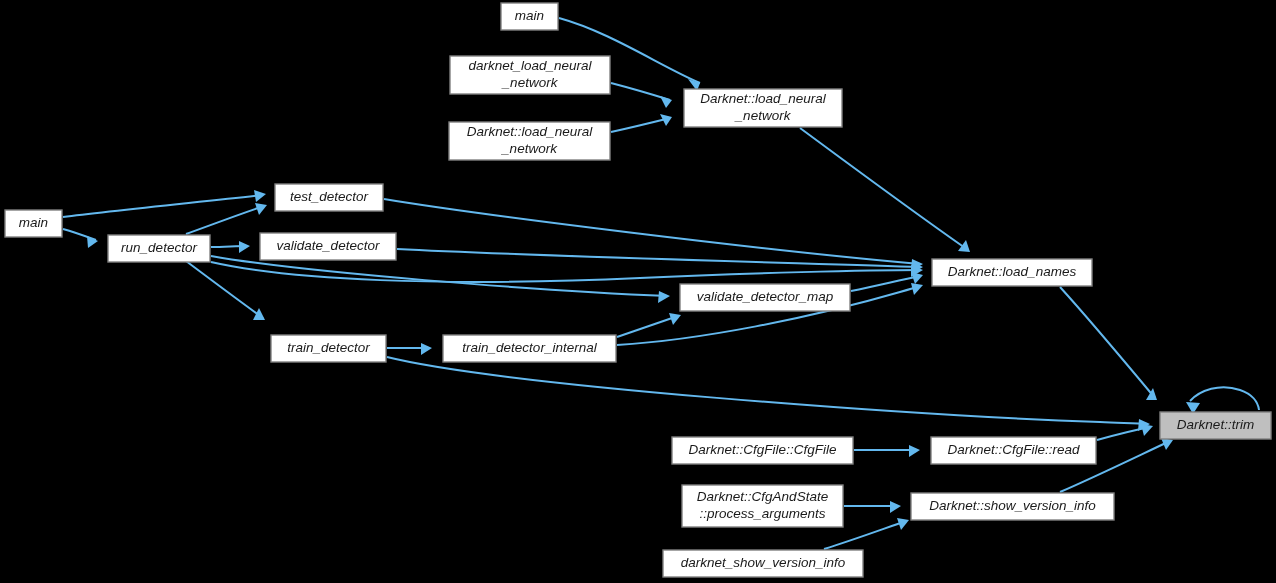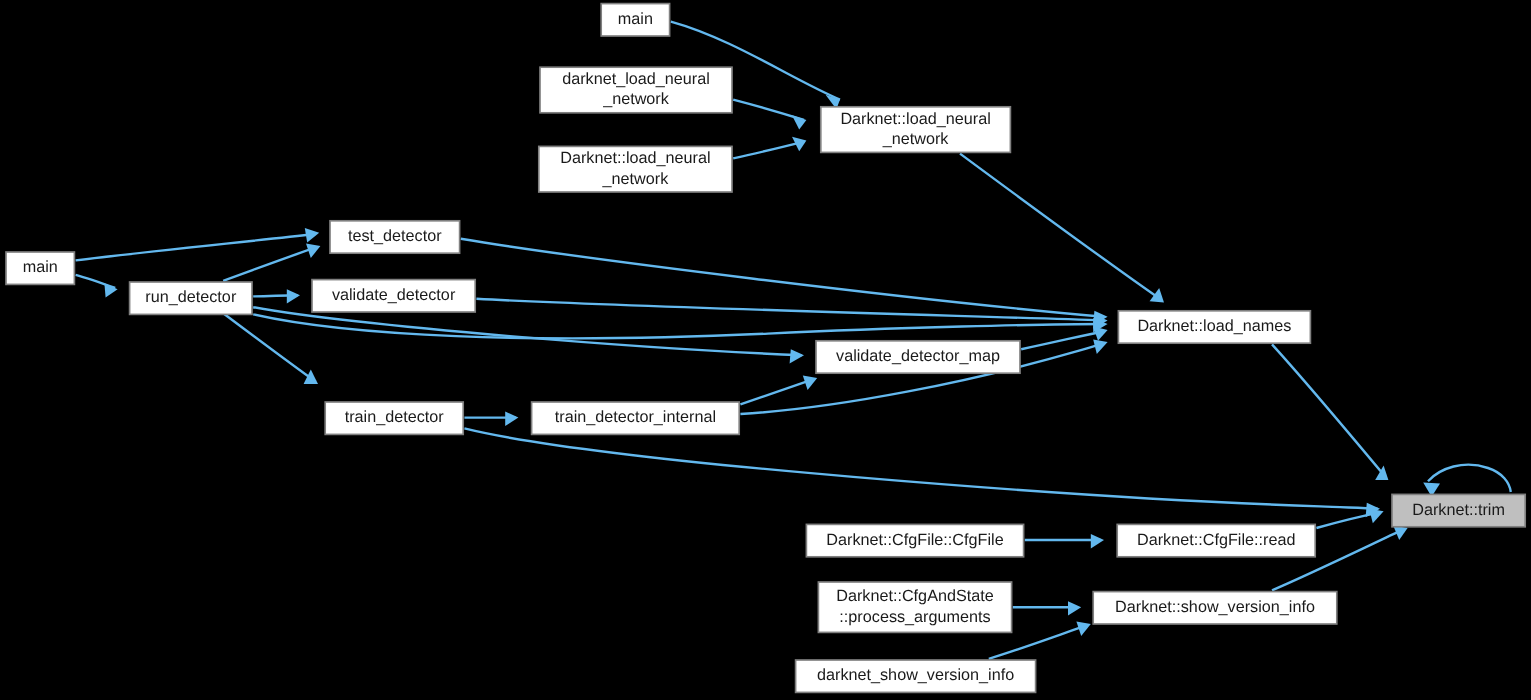--- a/index.html
+++ b/index.html
@@ -11,20 +11,21 @@
     width: 1276px;
     height: 583px;
     overflow: hidden;
     font-family: "Liberation Sans", sans-serif;
   }
   #graph-root {
     position: relative;
     width: 1164px;
     height: 583px;
     background: #000000;
+    font-style: italic;
   }
   svg#callgraph {
     display: block;
     width: 1276px;
     height: 583px;
   }
   .node-box {
     fill: #ffffff;
     stroke: #808080;
     stroke-width: 1.4;

